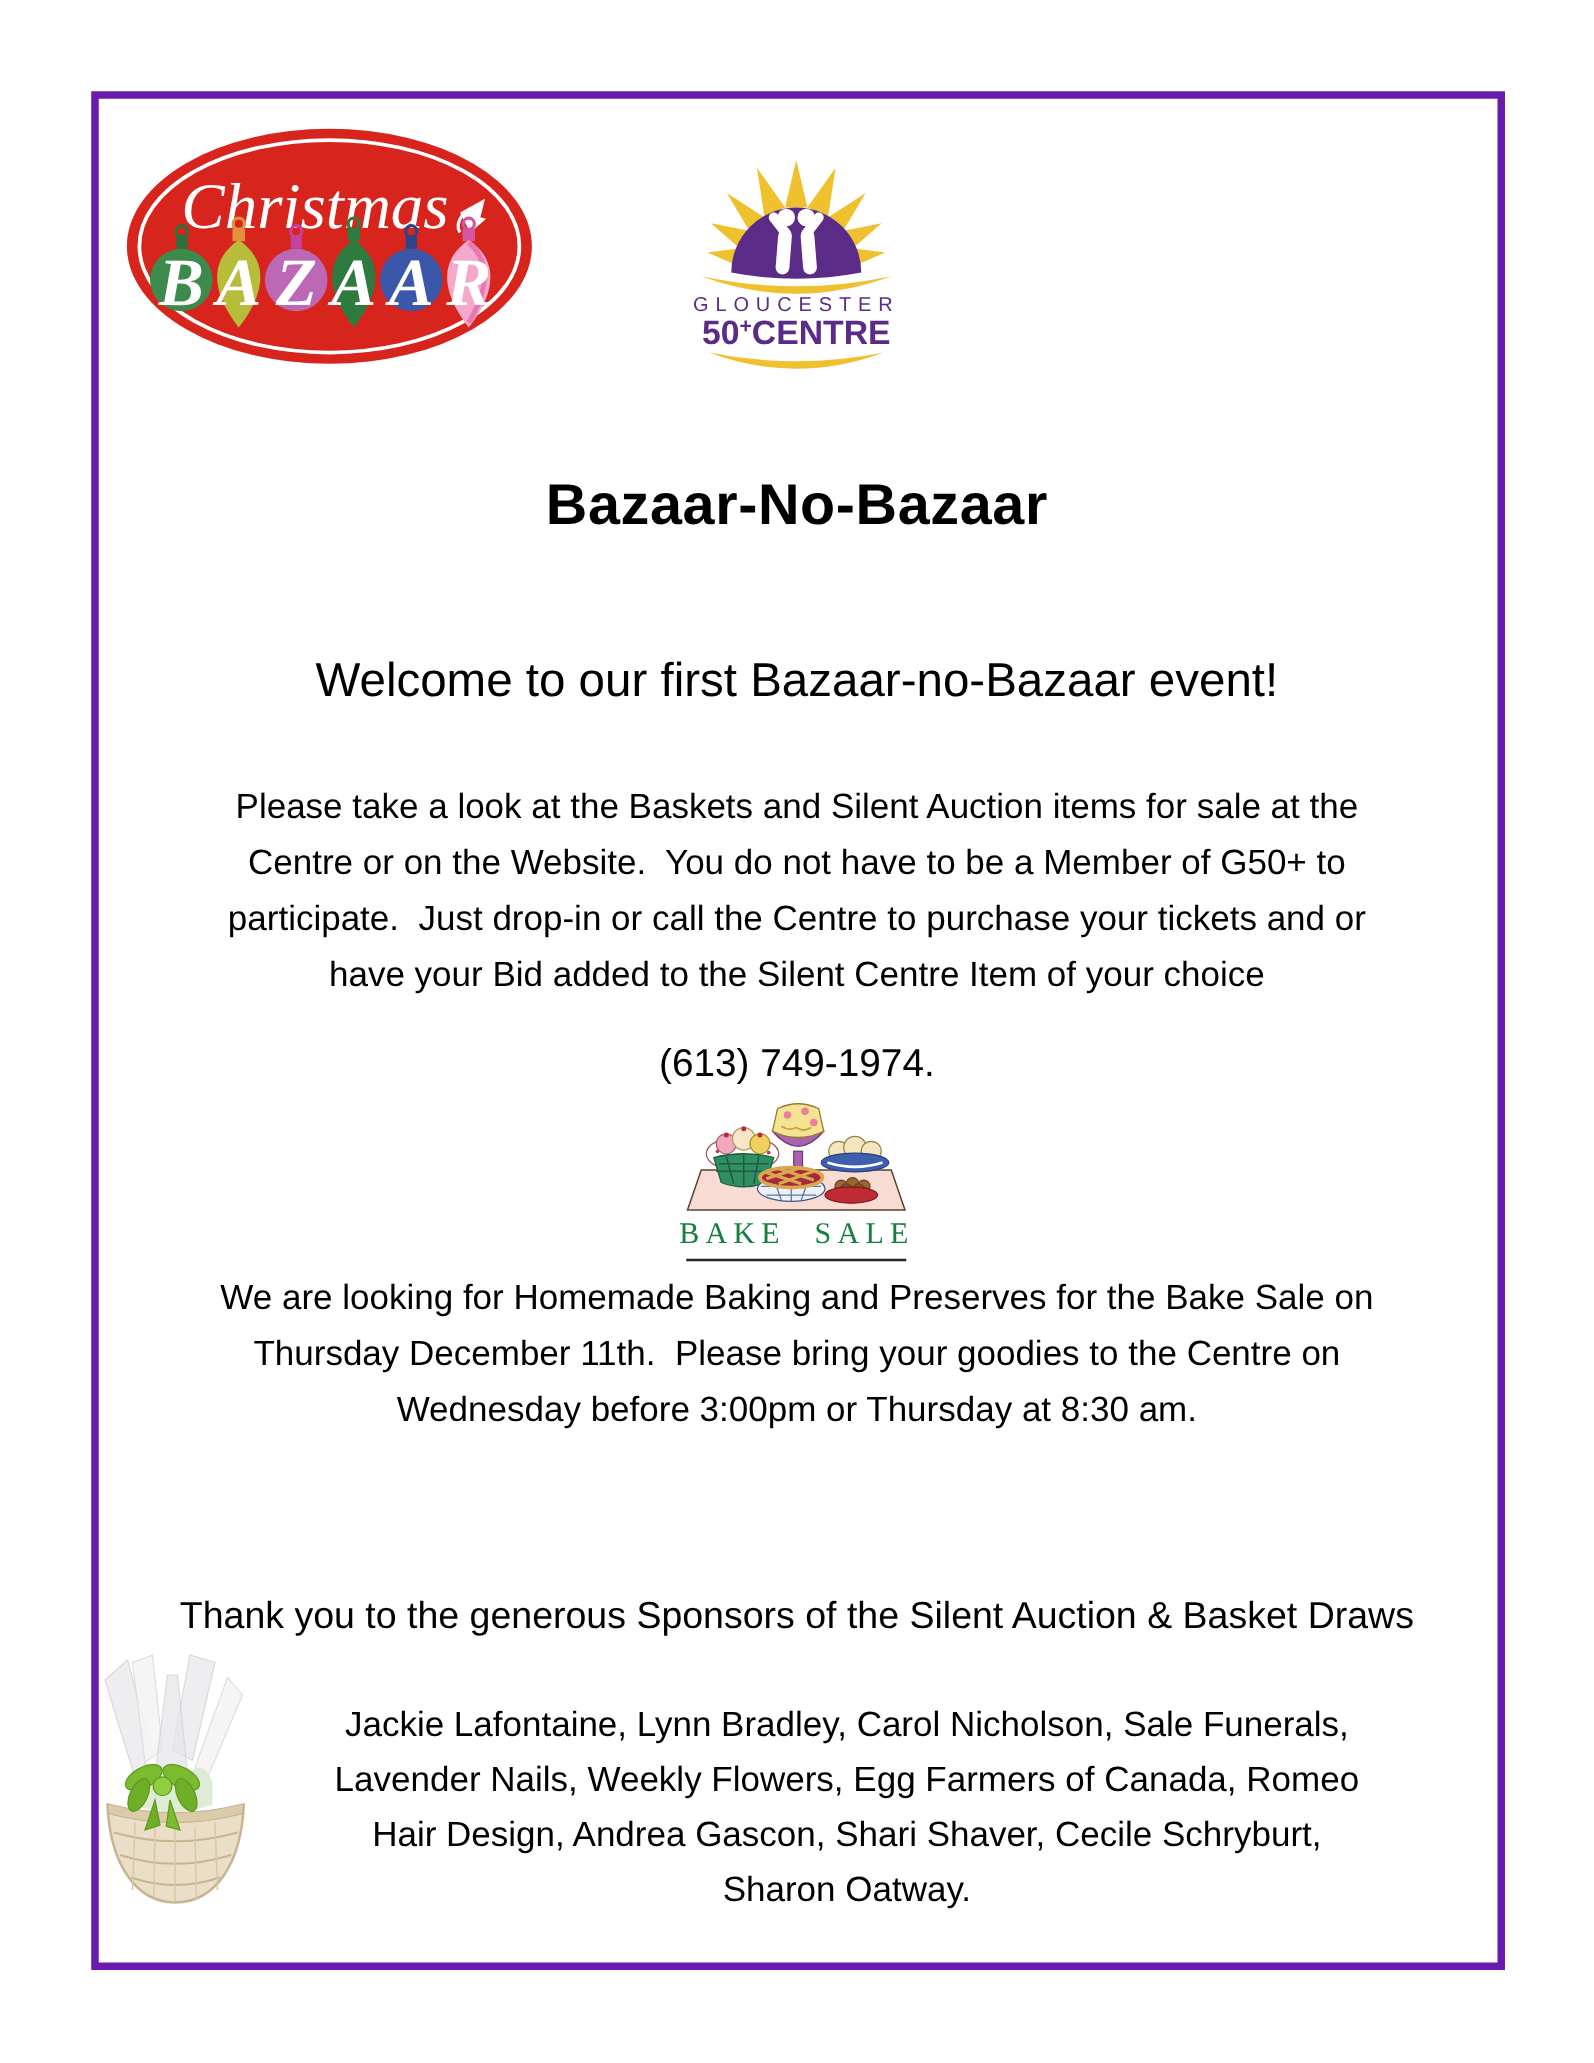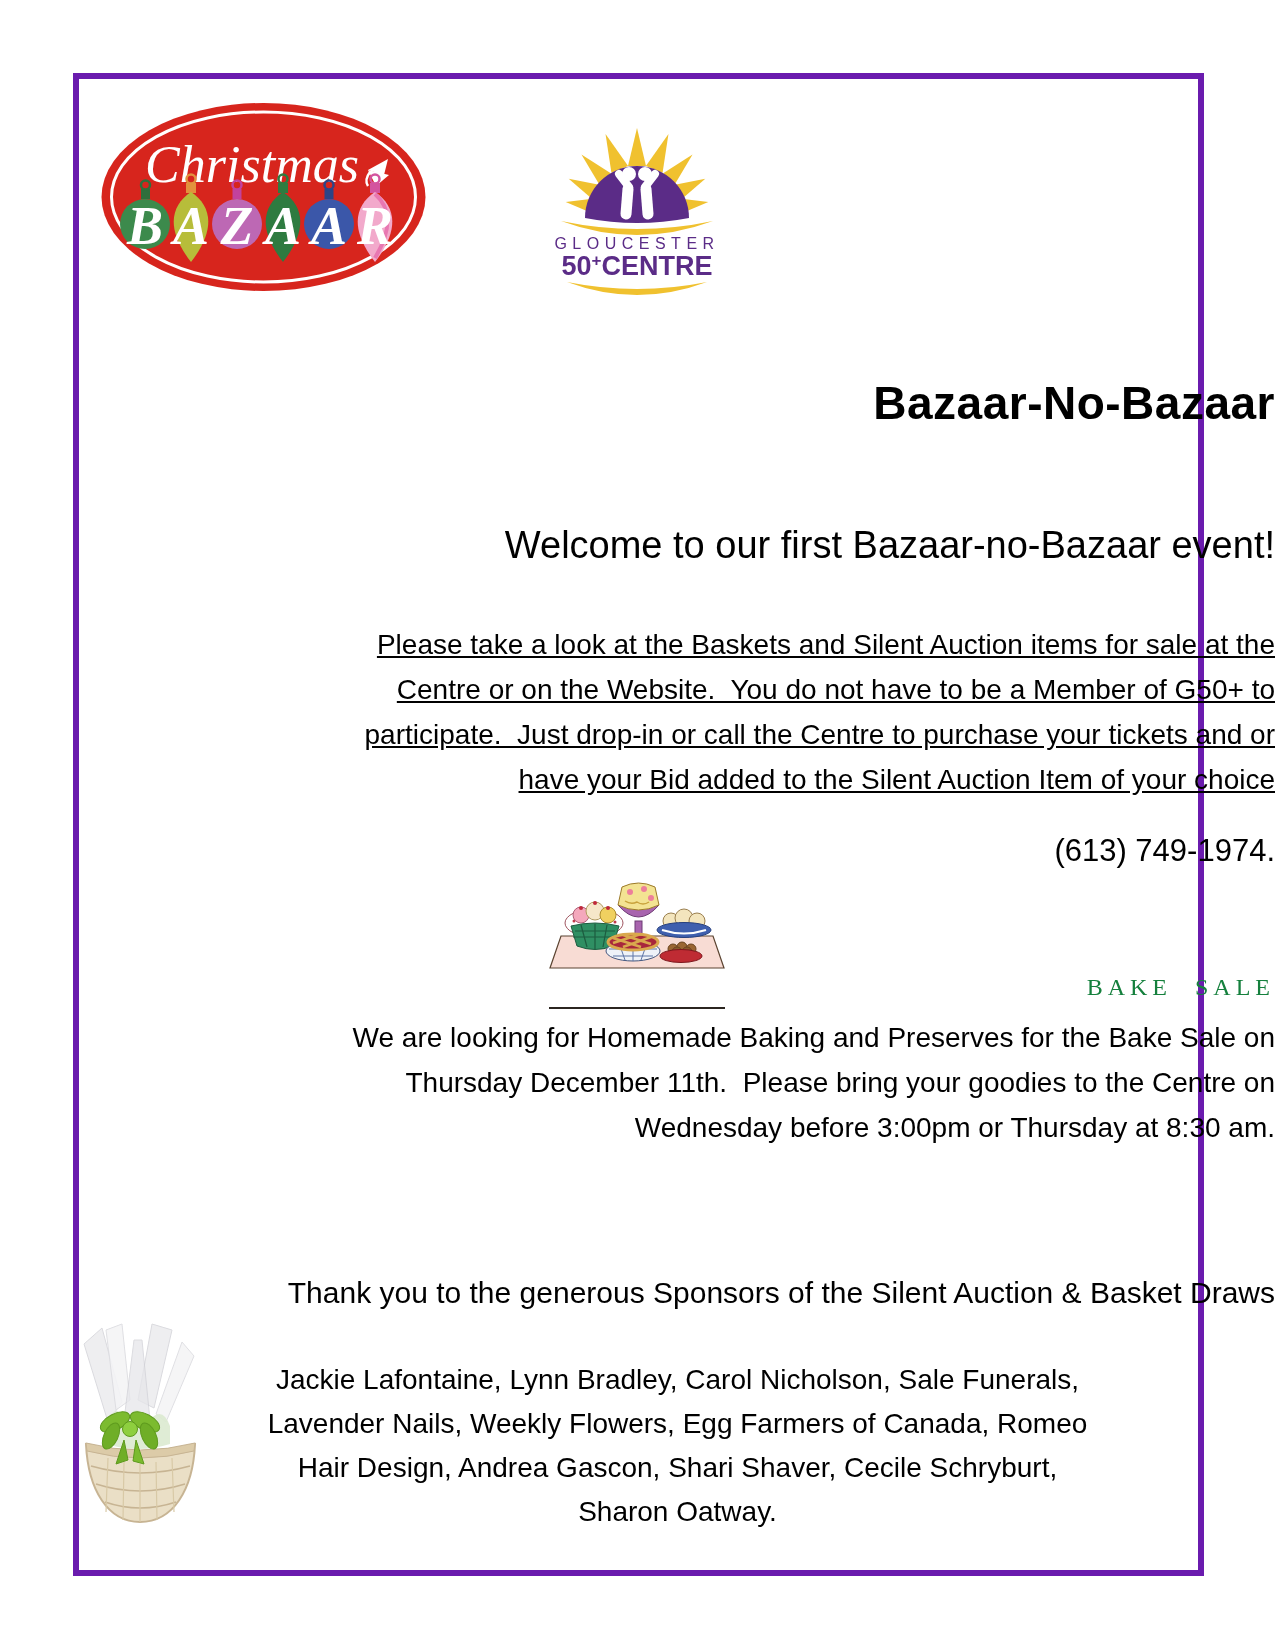--- a/index.html
+++ b/index.html
@@ -1,26 +1,26 @@
 <!DOCTYPE html>
 <html><head>
 <meta charset="utf-8">
 <style>
   html,body{margin:0;padding:0;background:#ffffff;}
   .page{position:relative;width:1275px;height:1650px;background:#fff;overflow:hidden;
         font-family:"Liberation Sans", sans-serif;color:#000;}
   .frame{position:absolute;left:73px;top:73px;width:1119px;height:1491px;
          border:6px solid #6a1bae;box-sizing:content-box;}
   .abs{position:absolute;}
-  .centered{left:0;width:1275px;text-align:right;}
+  .centered{left:0;width:1275px;text-align:center;}
   .line{white-space:pre-wrap;}
   .title{top:378px;font-size:46px;font-weight:bold;line-height:50px;letter-spacing:0.5px;}
   .welcome{top:522px;font-size:38px;line-height:46px;}
   .para{font-size:28px;line-height:45px;}
-  .para1{top:622px;text-decoration:underline;}
+  .para1{top:622px;}
   .para2{top:1015px;}
   .phone{top:830px;font-size:31px;line-height:42px;}
   .bake-caption{top:970px;font-family:"Liberation Serif", serif;font-size:24px;
                 letter-spacing:5px;word-spacing:12px;color:#15803d;line-height:34px;}
   .bake-rule{top:1007px;left:549px;width:176px;border-top:2px solid #2b2520;height:0;}
   .thanks{top:1272px;font-size:30px;line-height:42px;}
   .sponsors{left:205px;top:1358px;width:945px;text-align:center;
             font-size:28px;line-height:44px;}
   svg text{font-family:"Liberation Sans", sans-serif;}
   .script{font-family:"Liberation Serif", serif;font-style:italic;}
@@ -113,21 +113,21 @@
   </svg>
 
   <div class="abs centered title">Bazaar-No-Bazaar</div>
 
   <div class="abs centered welcome line">Welcome to our first Bazaar-no-Bazaar event!</div>
 
   <div class="abs centered para para1">
     <div class="line">Please take a look at the Baskets and Silent Auction items for sale at the</div>
     <div class="line">Centre or on the Website.  You do not have to be a Member of G50+ to</div>
     <div class="line">participate.  Just drop-in or call the Centre to purchase your tickets and or</div>
-    <div class="line">have your Bid added to the Silent Auction Item of your choice</div>
+    <div class="line">have your Bid added to the Silent Centre Item of your choice</div>
   </div>
 
   <div class="abs centered phone line">(613) 749-1974.</div>
 
   <svg class="abs" style="left:547px;top:875px;" width="180" height="97" viewBox="0 0 180 97">
     <path d="M14,61 L166,61 L177,93 L3,93 Z" fill="#f8dcd4" stroke="#5a4330" stroke-width="1.2"></path>
 
     <g>
       <rect x="88" y="46" width="7" height="26" fill="#a864ae" stroke="#6d3a74"></rect>
       <ellipse cx="91.5" cy="73" rx="12" ry="4" fill="#a864ae" stroke="#6d3a74"></ellipse>

